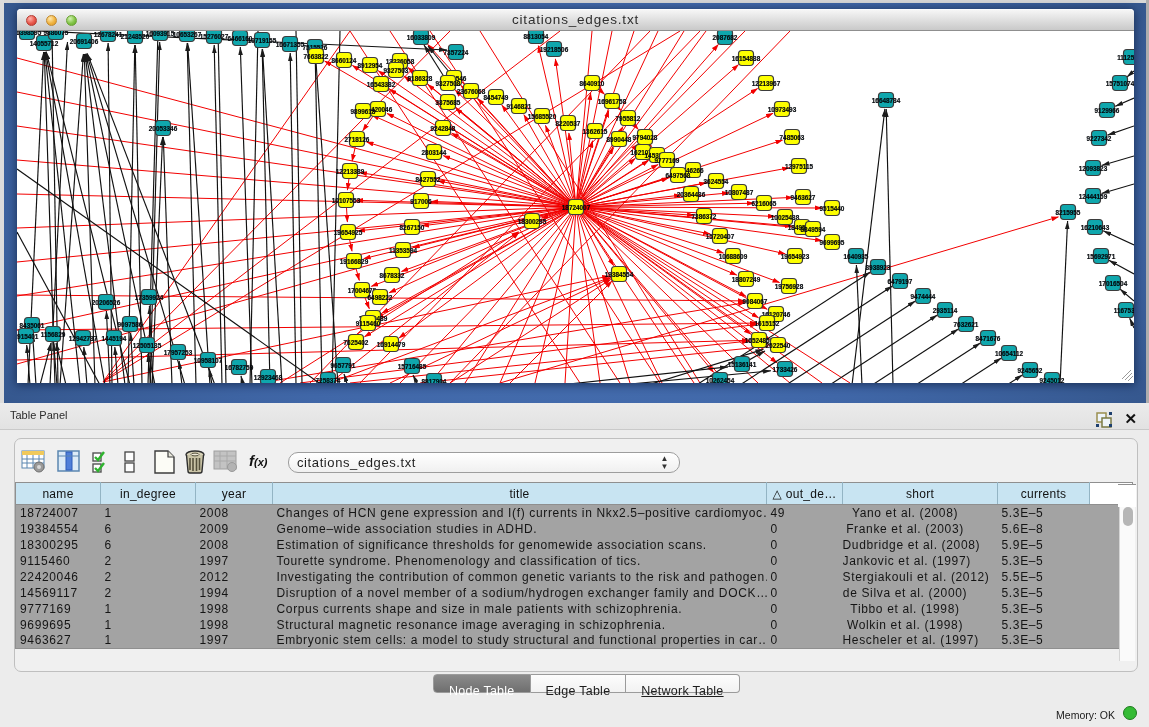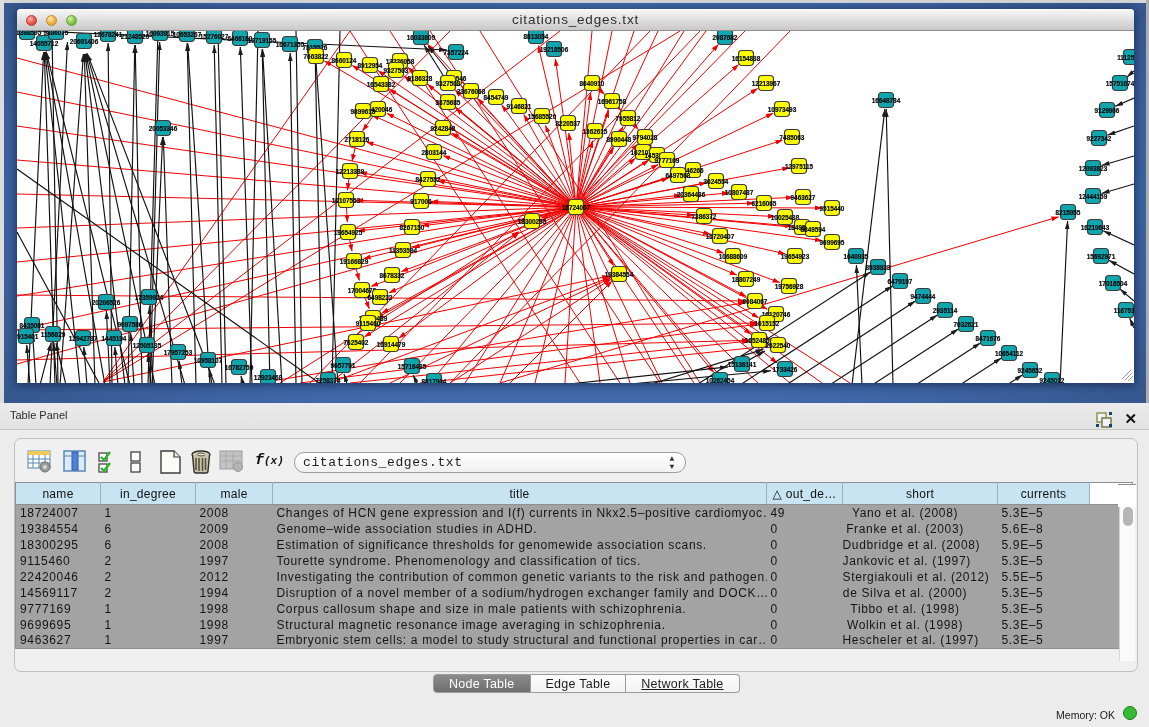--- a/index.html
+++ b/index.html
@@ -17,36 +17,36 @@
 .tl { position:absolute; top:6px; width:11px; height:11px; border-radius:50%; }
 #tl-r { left:9px; background:radial-gradient(circle at 35% 30%, #ffb3ac, #e8574b 55%, #c03a30); border:0.5px solid #b53c32;}
 #tl-y { left:29px; background:radial-gradient(circle at 35% 30%, #ffe9b0, #f0b33f 55%, #d9952a); border:0.5px solid #c1892f;}
 #tl-g { left:49px; background:radial-gradient(circle at 35% 30%, #d2f2b3, #82c446 55%, #5fa52c); border:0.5px solid #6aa136;}
 #tablepanel { position:absolute; left:0; top:403px; width:1149px; height:324px; background:#ececec; }
 #tp-header { position:absolute; left:0; top:0; width:100%; height:27px;
   background:linear-gradient(#ebebeb,#e2e2e2); border-bottom:1px solid #c9c9c9; }
 #tp-header .t { position:absolute; left:10px; top:6px; font-size:11px; color:#2c2c2c; }
 #container { position:absolute; left:14px; top:35px; width:1124px; height:234px;
   background:#f0f0f0; border:1px solid #bfbfbf; border-radius:7px; }
-#toolbar { position:absolute; left:6px; top:0; width:100%; height:44px;font-family:Liberation Mono, monospace; }
+#toolbar { position:absolute; left:0; top:0; width:100%; height:44px; }
 #combo { position:absolute; left:273px; top:13px; width:392px; height:21px;
   background:linear-gradient(#ffffff,#f0f0f0); border:1px solid #9d9d9d; border-radius:10px;
   font-size:13px; letter-spacing:0.6px; color:#1e1e1e; padding:2px 0 0 8px; }
 #combo .arrows { position:absolute; right:10px; top:2px; font-size:8px; color:#333; line-height:8px; }
 table { position:absolute; left:0; top:43px; width:1117px; border-collapse:collapse; table-layout:fixed;
   font-size:12px; background:#a3a3a3; border:1px solid #8f8f8f; }
 th { background:#c8e4f2; font-weight:normal; font-size:12px; letter-spacing:0.3px; color:#111; height:22px;
   border-right:1px solid #93b4c4; border-bottom:1px solid #8f8f8f; overflow:hidden; white-space:nowrap; }
 td { height:16px; padding:0 0 0 4px; letter-spacing:0.65px; color:#151515; overflow:hidden; white-space:nowrap; border:none; }
 td.c5 { text-align:center; padding:0 30px 0 0; }
 #tbl-wrap { position:absolute; left:0; top:0; }
 #scrollbar { position:absolute; left:1104px; top:66px; width:16px; height:156px; background:#fafafa; border-left:1px solid #d5d5d5; }
 #thumb { position:absolute; left:3px; top:2px; width:10px; height:19px; background:#b6b6b6; border-radius:5px; }
 #tabs { position:absolute; left:433px; top:271px; height:19px; display:flex; font-size:12.5px; letter-spacing:0.25px; }
-#tabs div { padding:2px 15px 0 15px; border:1px solid #9b9b9b; border-left:none; background:linear-gradient(#fdfdfd,#f2f2f2); color:#1d1d1d; }
+#tabs div { padding:9px 15px 0 15px; border:1px solid #9b9b9b; border-left:none; background:linear-gradient(#fdfdfd,#f2f2f2); color:#1d1d1d; }
 #tabs div:first-child { border-left:1px solid #9b9b9b; border-radius:4px 0 0 4px;
   background:linear-gradient(#8b8b8b,#6f6f6f); color:#fff; }
 #tabs div:last-child { border-radius:0 4px 4px 0;text-decoration:underline; }
 #memory { position:absolute; right:34px; top:306px; font-size:10.5px; color:#1a1a1a; }
 #memdot { position:absolute; right:12px; top:303px; width:14px; height:14px; border-radius:50%;
   background:#35bb35; border:1px solid #1f7a1f; }
 .icon { position:absolute; top:11px; }
 #fi { position:absolute; right:36px; top:9px; }
 #ci { position:absolute; right:12px; top:7px; font-size:15px; font-weight:bold; color:#111; }
 </style></head>
@@ -648,21 +648,21 @@
             <col style="width:494px">
             <col style="width:76px">
             <col style="width:155px">
             <col style="width:92px">
             <col style="width:43px">
           </colgroup>
         <thead>
             <tr>
               <th>name</th>
               <th>in_degree</th>
-              <th>male</th>
+              <th>year</th>
               <th>title</th>
               <th>△ out_de…</th>
               <th>short</th>
               <th>currents</th>
               <th style="background:#fff;border-right:none;"></th>
             </tr>
           </thead>
         <tbody>
 <tr>
               <td class="c0">18724007</td>
@@ -721,21 +721,21 @@
               <td class="c3">Disruption of a novel member of a sodium/hydrogen exchanger family and DOCK…</td>
               <td class="c4">0</td>
               <td class="c5">de Silva et al. (2000)</td>
               <td class="c6">5.3E–5</td>
               <td class="c7"></td>
             </tr>
 <tr>
               <td class="c0">9777169</td>
               <td class="c1">1</td>
               <td class="c2">1998</td>
-              <td class="c3">Corpus callosum shape and size in male patients with schizophrenia.</td>
+              <td class="c3">Corpus currents shape and size in male patients with schizophrenia.</td>
               <td class="c4">0</td>
               <td class="c5">Tibbo et al. (1998)</td>
               <td class="c6">5.3E–5</td>
               <td class="c7"></td>
             </tr>
 <tr>
               <td class="c0">9699695</td>
               <td class="c1">1</td>
               <td class="c2">1998</td>
               <td class="c3">Structural magnetic resonance image averaging in schizophrenia.</td>

